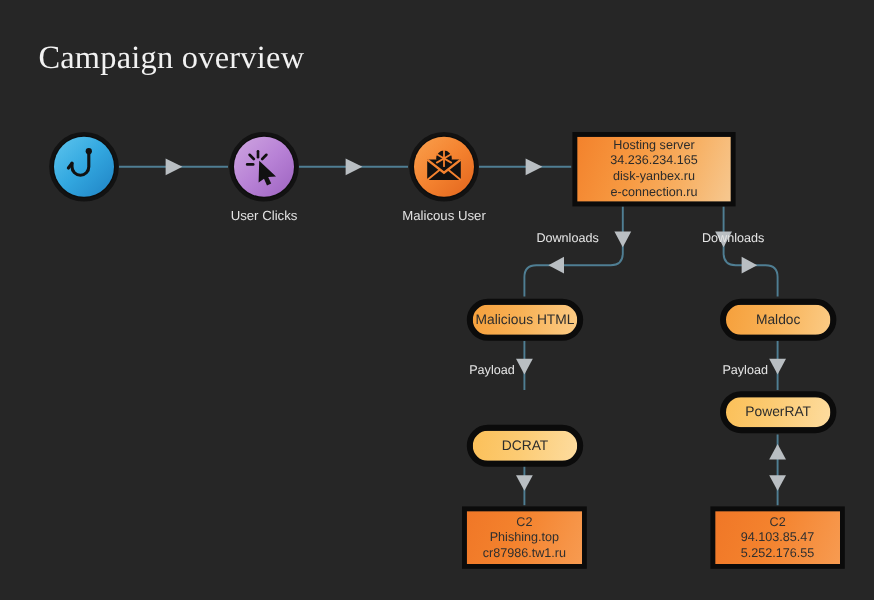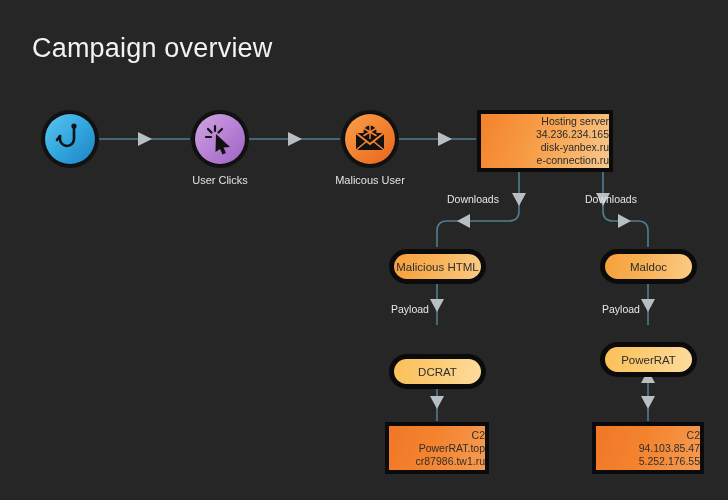--- a/index.html
+++ b/index.html
@@ -9,21 +9,21 @@
     font-family:"Liberation Sans","DejaVu Sans",sans-serif;
     overflow:hidden;
     position:relative;
   }
   #stage{position:absolute;left:0;top:0;width:728px;height:500px;}
 
   
   .title{
     position:absolute;left:32px;top:33px;
     font-size:27px;color:#f2f2f2;letter-spacing:.2px;
-    font-weight:400;white-space:nowrap;
+    font-weight:400;white-space:nowrap;font-family:Liberation Serif, serif;
   }
 
   
   .logo{position:absolute;left:592px;top:18px;width:110px;text-align:center;}
   .logo .cisco{
     font-size:10px;letter-spacing:2.4px;color:#dcdcdc;
     font-weight:700;text-align:center;line-height:12px;
   }
   .logo .talos{
     margin-top:1px;line-height:1;
@@ -52,21 +52,21 @@
   .cnode .caption{
     position:absolute;top:64px;left:-40px;width:138px;
     text-align:center;color:#e3e3e3;font-size:11px;white-space:nowrap;
   }
 
   
   .rbox{
     position:absolute;box-sizing:border-box;
     border:4px solid #0b0b0b;
     background:linear-gradient(110deg,#f3822c 0%,#f79a42 38%,#f7b165 70%,#f6c890 100%);
-    display:flex;flex-direction:column;align-items:flex-end;justify-content:center;
+    display:flex;flex-direction:column;align-items:center;justify-content:center;
     color:#2b2b2b;font-size:10.5px;line-height:13px;text-align:center;
   }
   .rbox.c2{
     background:linear-gradient(110deg,#f07727 0%,#f4832e 45%,#f79b51 100%);
     color:#2f2f2f;
   }
   .rbox span{display:block;white-space:nowrap;}
 
   
   .pill{
@@ -195,27 +195,27 @@
   <div class="elabel" style="left:585px;top:193px;">Downloads</div>
   <div class="elabel" style="left:391px;top:303px;">Payload</div>
   <div class="elabel" style="left:602px;top:303px;">Payload</div>
 
   <div class="pill" style="left:389px;top:249px;width:97px;height:35px;">Malicious HTML</div>
 
   <div class="pill light" style="left:389px;top:326px;width:97px;height:35px;margin-top:28px;">DCRAT</div>
 
   <div class="rbox c2" style="left:385px;top:422px;width:104px;height:52px;">
     <span>C2</span>
-    <span>PowerRAT.top</span>
+    <span>Phishing.top</span>
     <span>cr87986.tw1.ru</span>
   </div>
 
   <div class="pill" style="left:600px;top:249px;width:97px;height:35px;">Maldoc</div>
 
-  <div class="pill light" style="left:600px;top:326px;width:97px;height:35px;margin-top:16px;">PowerRAT</div>
+  <div class="pill light" style="left:600px;top:326px;width:97px;height:35px;">PowerRAT</div>
 
   <div class="rbox c2" style="left:592px;top:422px;width:112px;height:52px;">
     <span>C2</span>
     <span>94.103.85.47</span>
     <span>5.252.176.55</span>
   </div>
 
 </div>
 
 </body></html>

